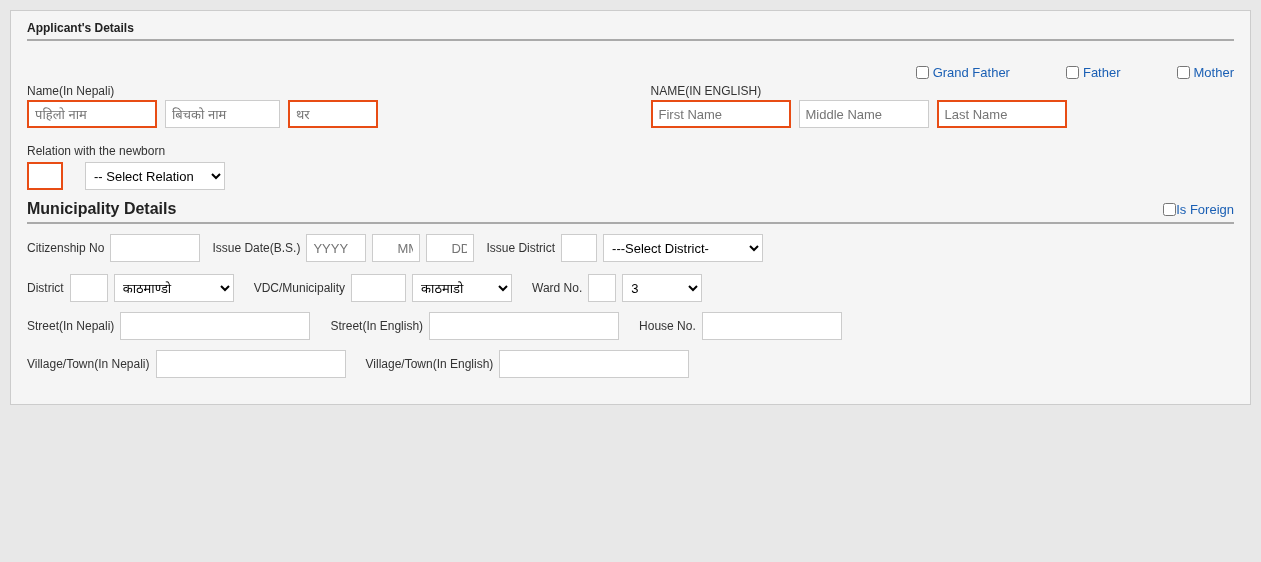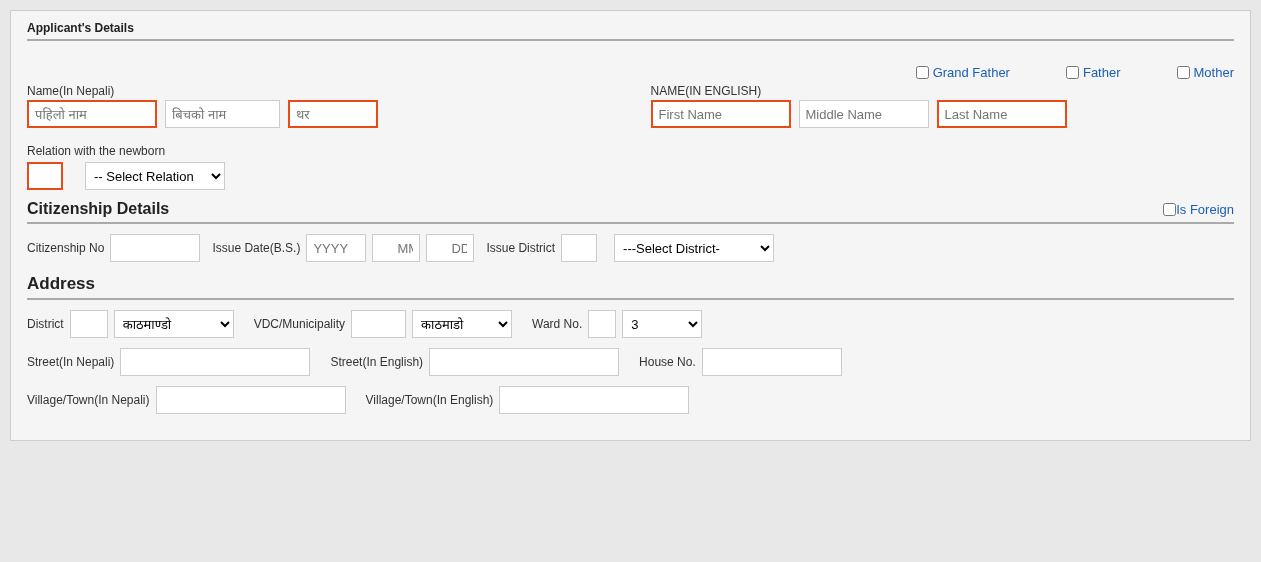--- a/index.html
+++ b/index.html
@@ -159,21 +159,21 @@
     }
     input.mmdd { width: 48px; padding-left: 24px; }
     input.yyyy { width: 60px; }
     input.citizenship-no { width: 90px; }
     input.district-num { width: 38px; }
     input.ward-num { width: 28px; }
     input.vdc-code { width: 55px; }
     select.district-select { width: 120px; }
     select.ward-select { width: 80px; }
     select.relation-select { width: 140px; }
-    select.issue-district { width: 160px; margin-left: 11px; }
+    select.issue-district { width: 160px; }
   </style>
 </head>
 <body>
 
 <div class="main-card">
 
   <div class="section-title">Applicant's Details</div>
 
   <div class="top-checkboxes">
     <label>
@@ -221,21 +221,21 @@
         <option>Mother</option>
         <option>Grand Father</option>
         <option>Grand Mother</option>
         <option>Other</option>
       </select>
     </div>
   </div>
 
   <div>
     <div class="citizenship-header">
-      <span class="citizenship-title">Citizenship Details</span>
+      <span class="citizenship-title">Municipality Details</span>
       <div class="citizenship-check">
         <input type="checkbox" style="">
         <span>Is Foreign</span>
       </div>
     </div>
 
     <div class="citizenship-row">
       <div class="field-group">
         <label>Citizenship No</label>
         <input type="text" class="citizenship-no" style="">
@@ -253,21 +253,20 @@
           <option>---Select District-</option>
           <option>Kathmandu</option>
           <option>Lalitpur</option>
           <option>Bhaktapur</option>
         </select>
       </div>
     </div>
   </div>
 
   <div class="address-section">
-    <div class="address-title">Address</div>
 
     <div class="address-row">
       <div class="address-field-group">
         <label>District</label>
         <input type="text" class="district-num" style="">
         <select class="district-select">
           <option>काठमाण्डो</option>
           <option>ललितपुर</option>
           <option>भक्तपुर</option>
         </select>

